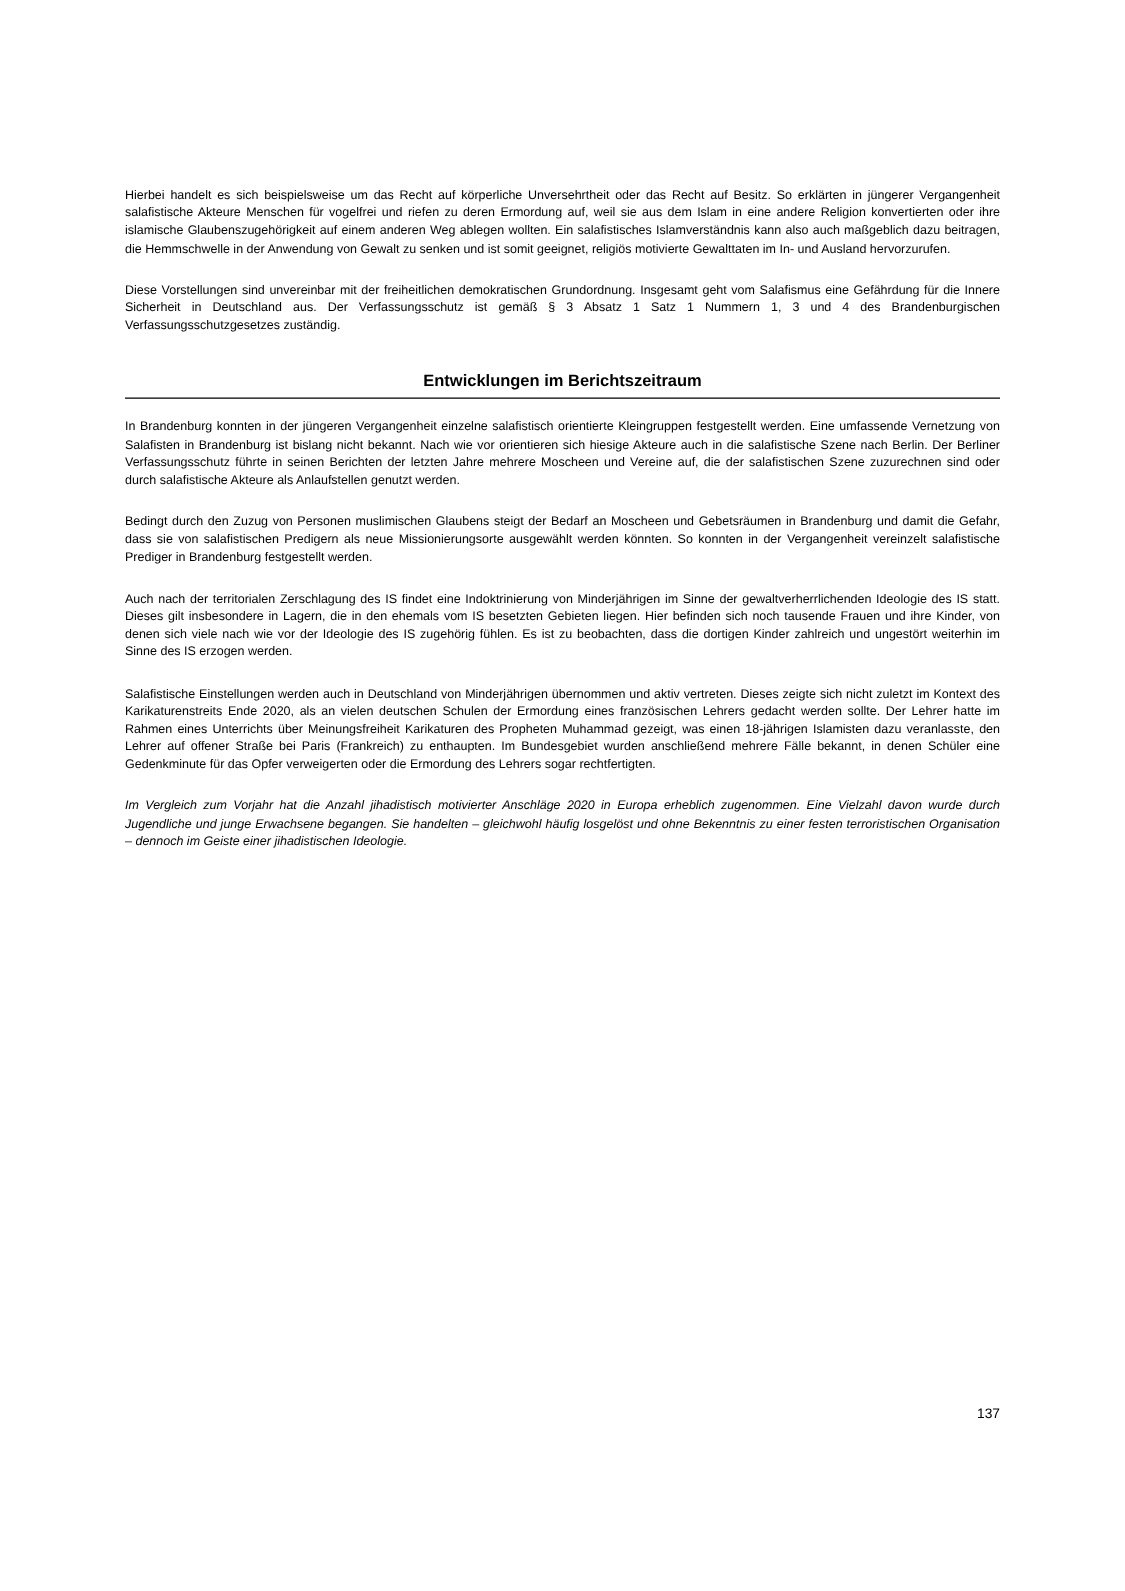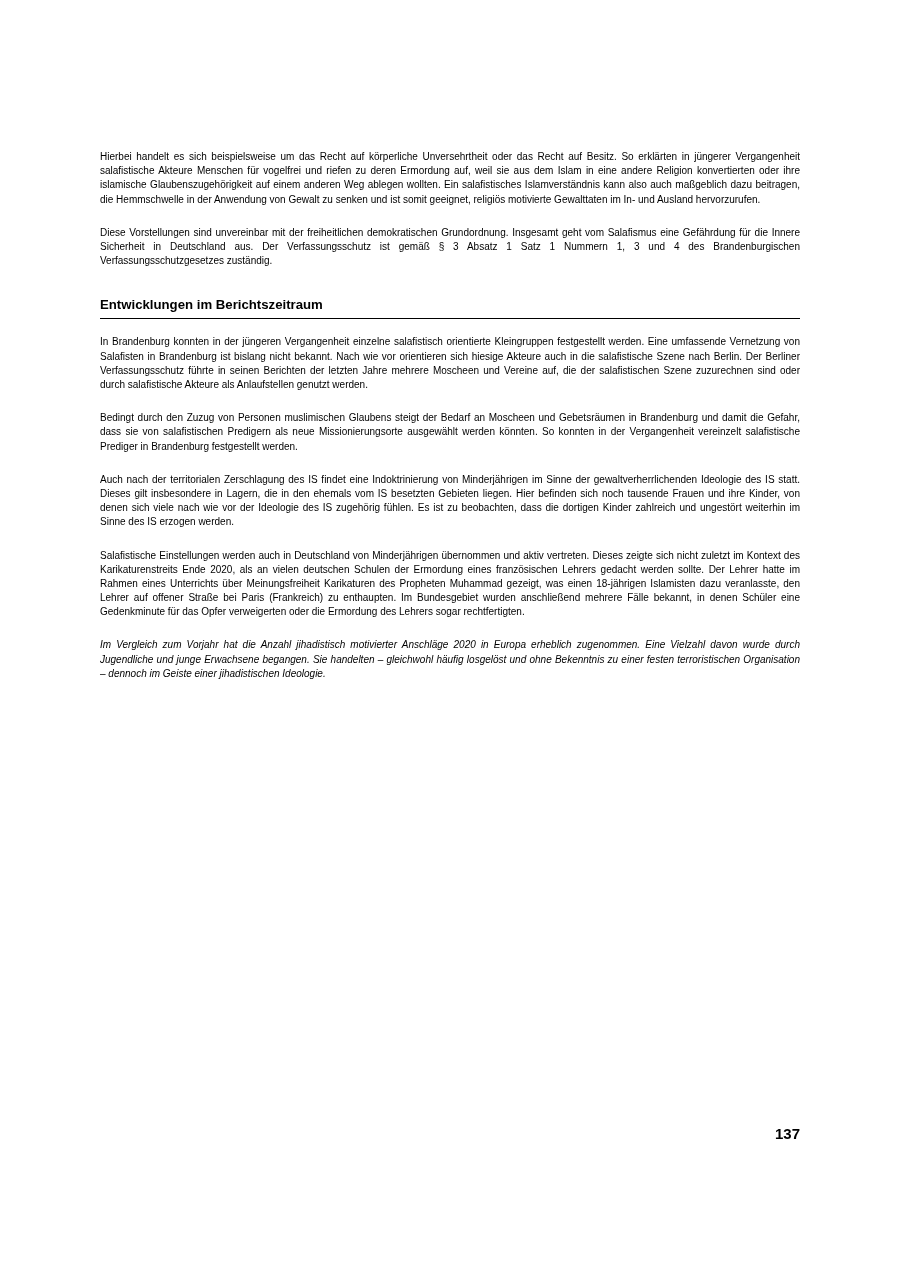--- a/index.html
+++ b/index.html
@@ -36,28 +36,28 @@
     margin-bottom: 0;
     font-style: italic;
   }
   .section-heading {
     margin: 28px 0 16px 0;
     padding-bottom: 5px;
     border-bottom: 1.2px solid #000000;
     font-size: 13.2px;
     font-weight: bold;
     line-height: 1.3;
+    text-align: center;
   }
   .page-number {
     position: absolute;
     right: 100px;
     top: 1125px;
-    font-size: 15px;
+    font-size: 11px;
     text-align: right;
-    font-weight: bold;
   }
 </style>
 </head>
 <body>
 
 <div class="page">
 
   <div class="content">
 
     <p class="para">Hierbei handelt es sich beispielsweise um das Recht auf körperliche Unversehrtheit oder das Recht auf Besitz. So erklärten in jüngerer Vergangenheit salafistische Akteure Menschen für vogelfrei und riefen zu deren Ermordung auf, weil sie aus dem Islam in eine andere Religion konvertierten oder ihre islamische Glaubenszugehörigkeit auf einem anderen Weg ablegen wollten. Ein salafistisches Islamverständnis kann also auch maßgeblich dazu beitragen, die Hemmschwelle in der Anwendung von Gewalt zu senken und ist somit geeignet, religiös motivierte Gewalttaten im In- und Ausland hervorzurufen.</p>

